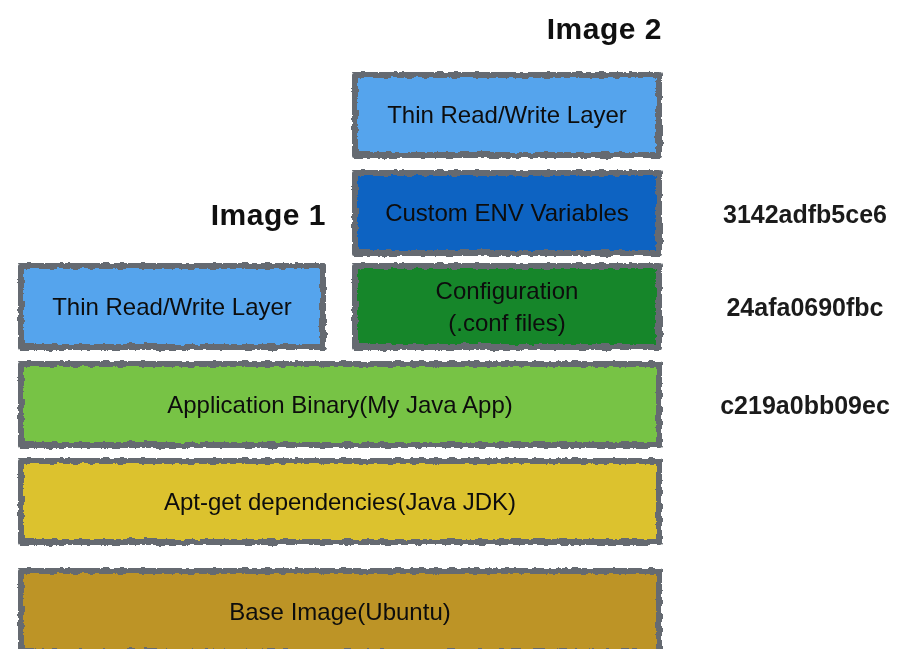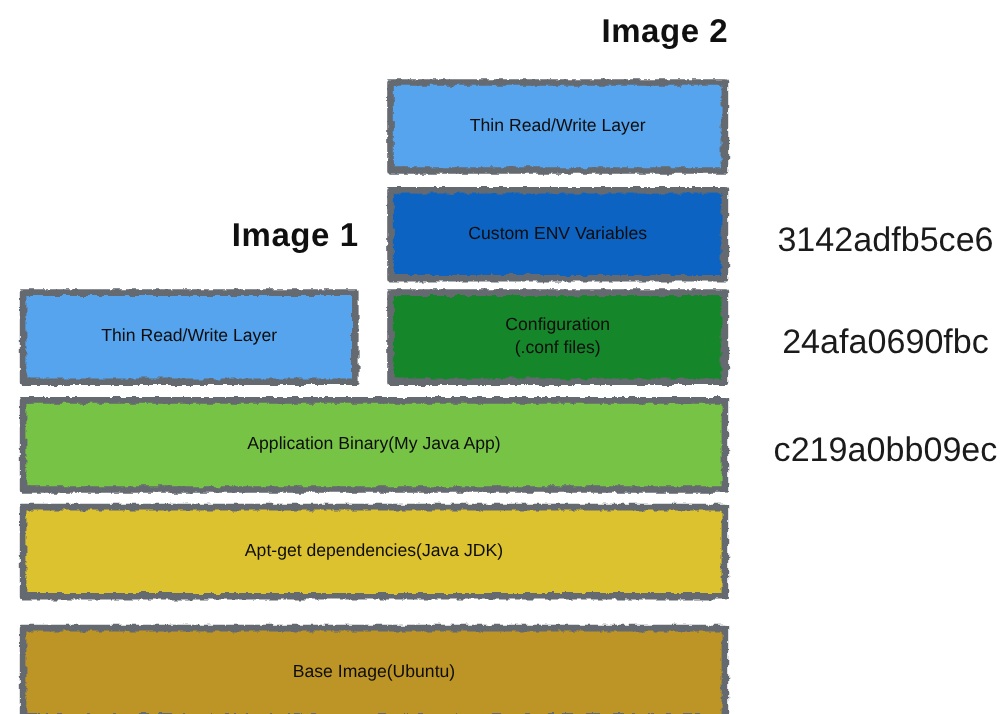--- a/index.html
+++ b/index.html
@@ -20,26 +20,26 @@
   .layer-box { position:absolute; }
   .box-fill {
     position:absolute; inset:0;
     border:6px solid #656a71;
     border-radius:2px;
     filter:url(#roughen);
   }
   .box-label {
     position:absolute; inset:0;
     display:flex; align-items:center; justify-content:center;
-    text-align:center; font-size:16px; color:#0d0d0d;
+    text-align:center; font-size:24px; color:#0d0d0d;
     white-space:pre-line; line-height:1.3;
   }
   .hash {
     position:absolute; left:700px; width:210px;
-    text-align:center; font-size:31px; color:#1b1b1b;
+    text-align:center; font-size:25px; color:#1b1b1b;font-weight:bold;
   }
   svg.defs { position:absolute; width:0; height:0; }
 </style>
 </head>
 <body>
 
 <svg class="defs" aria-hidden="true">
   <filter id="roughen" x="-6%" y="-6%" width="112%" height="112%">
     <feTurbulence type="fractalNoise" baseFrequency="0.13" numOctaves="3" seed="7" result="n"></feTurbulence>
     <feDisplacementMap in="SourceGraphic" in2="n" scale="5" xChannelSelector="R" yChannelSelector="G"></feDisplacementMap>

